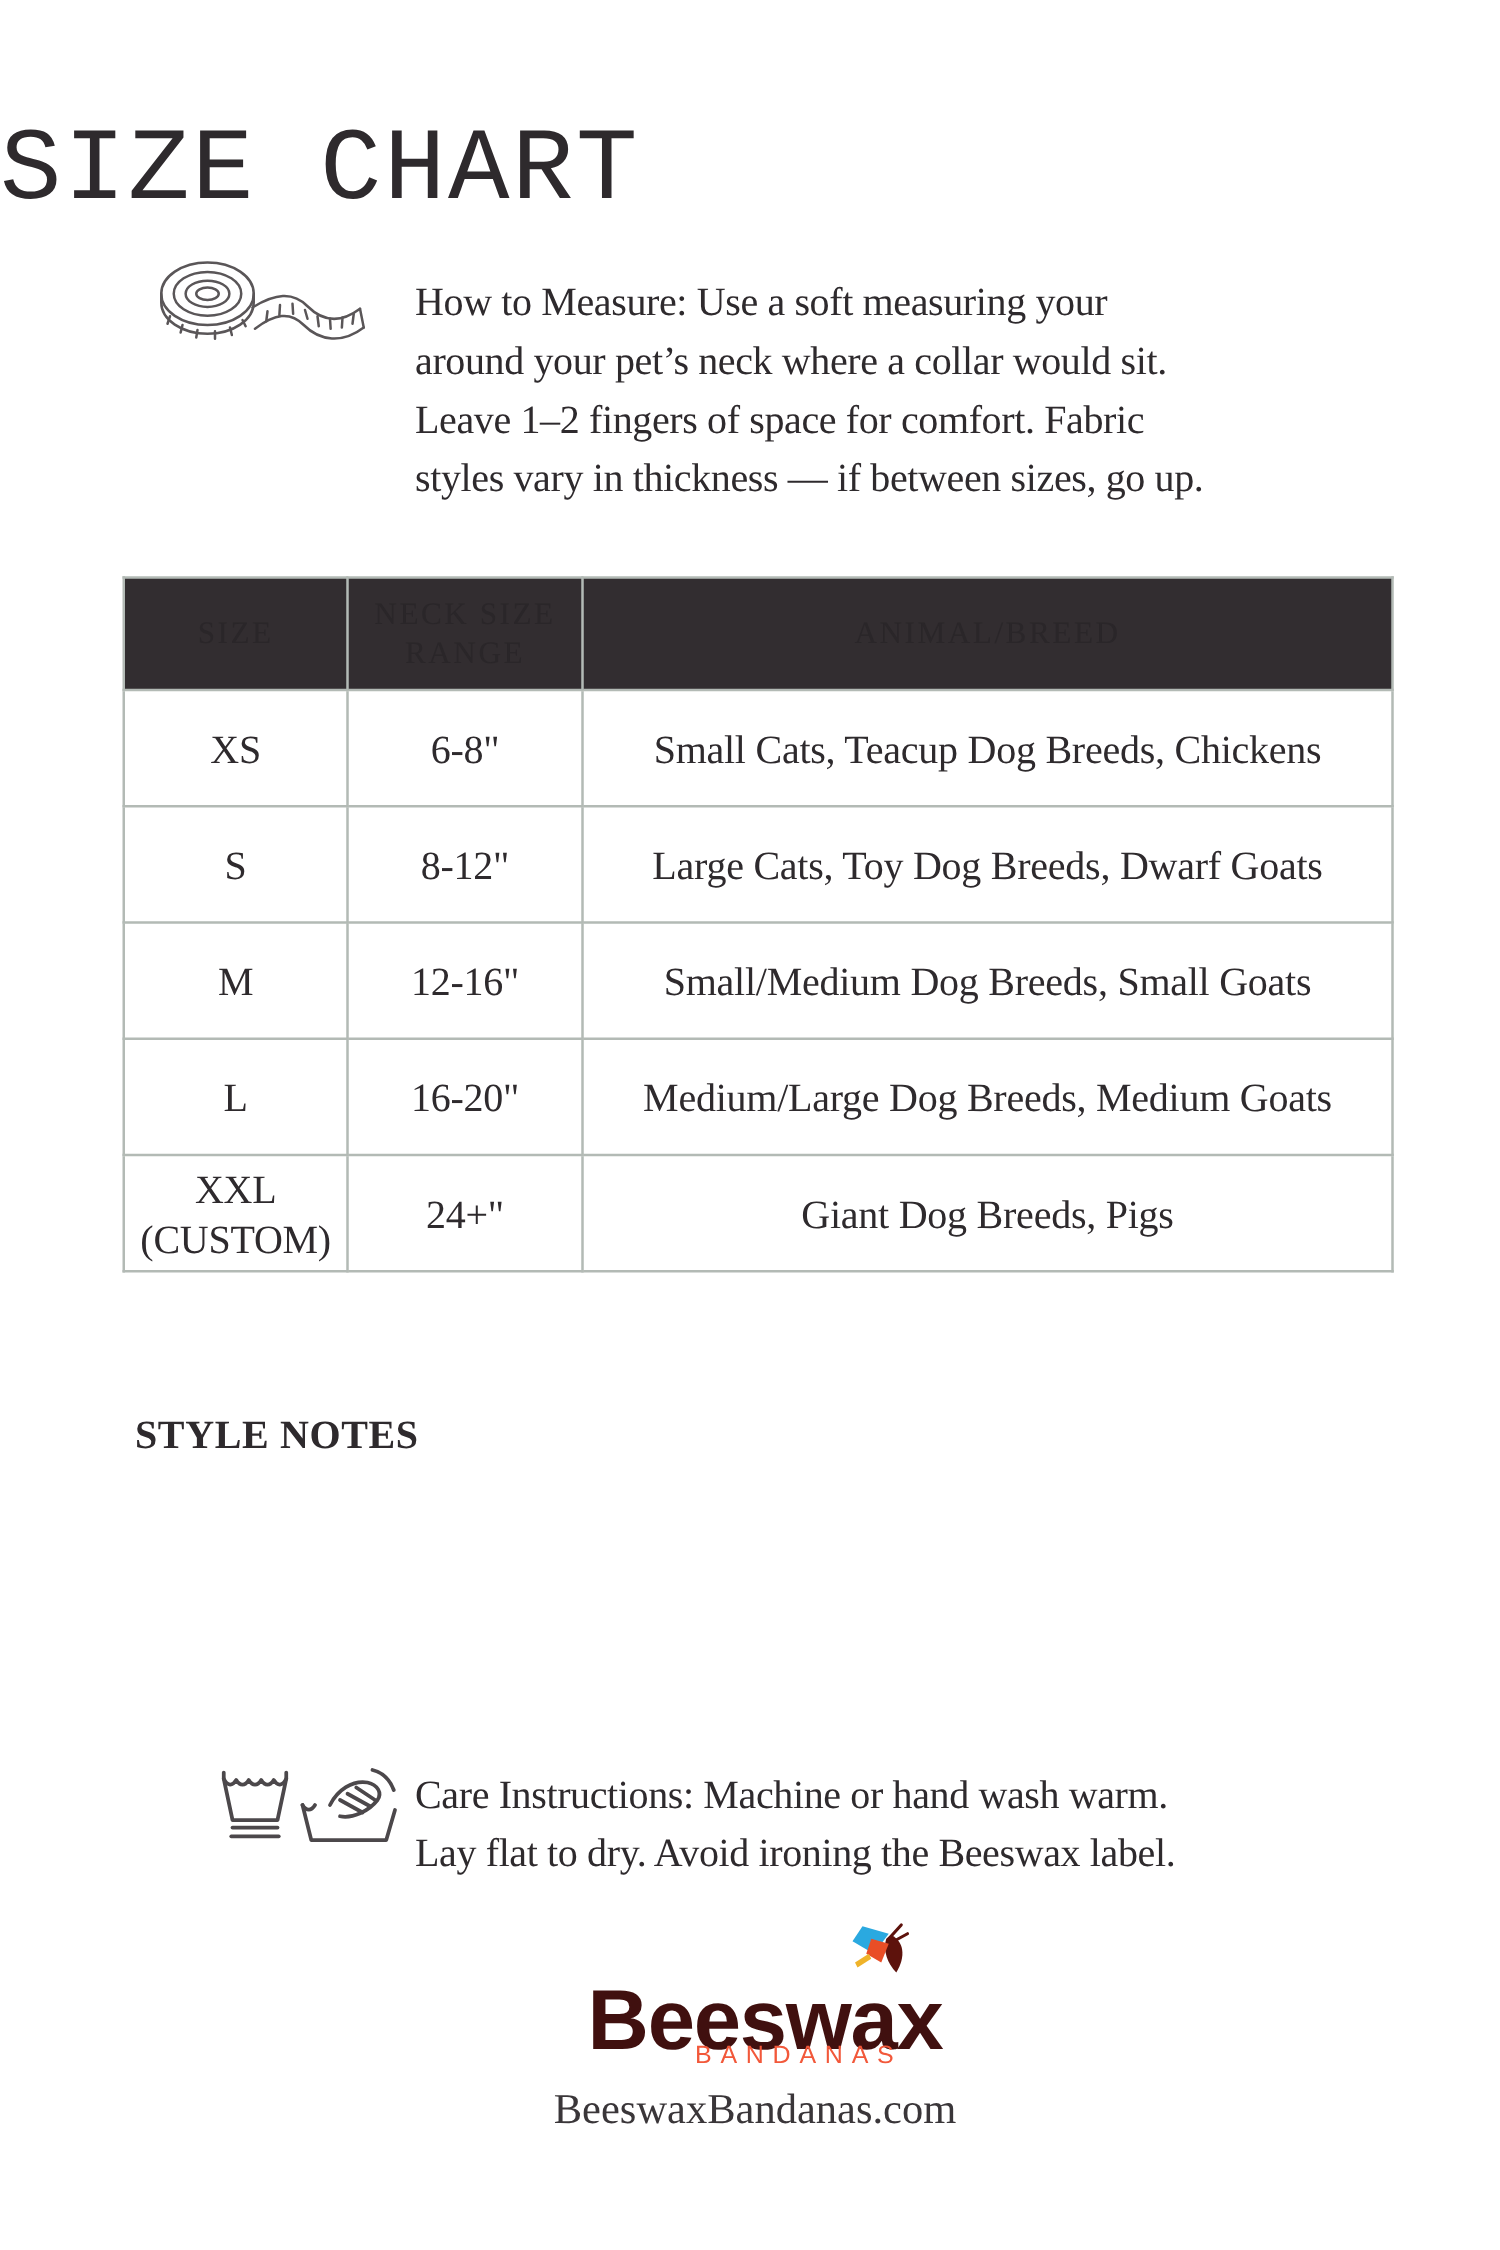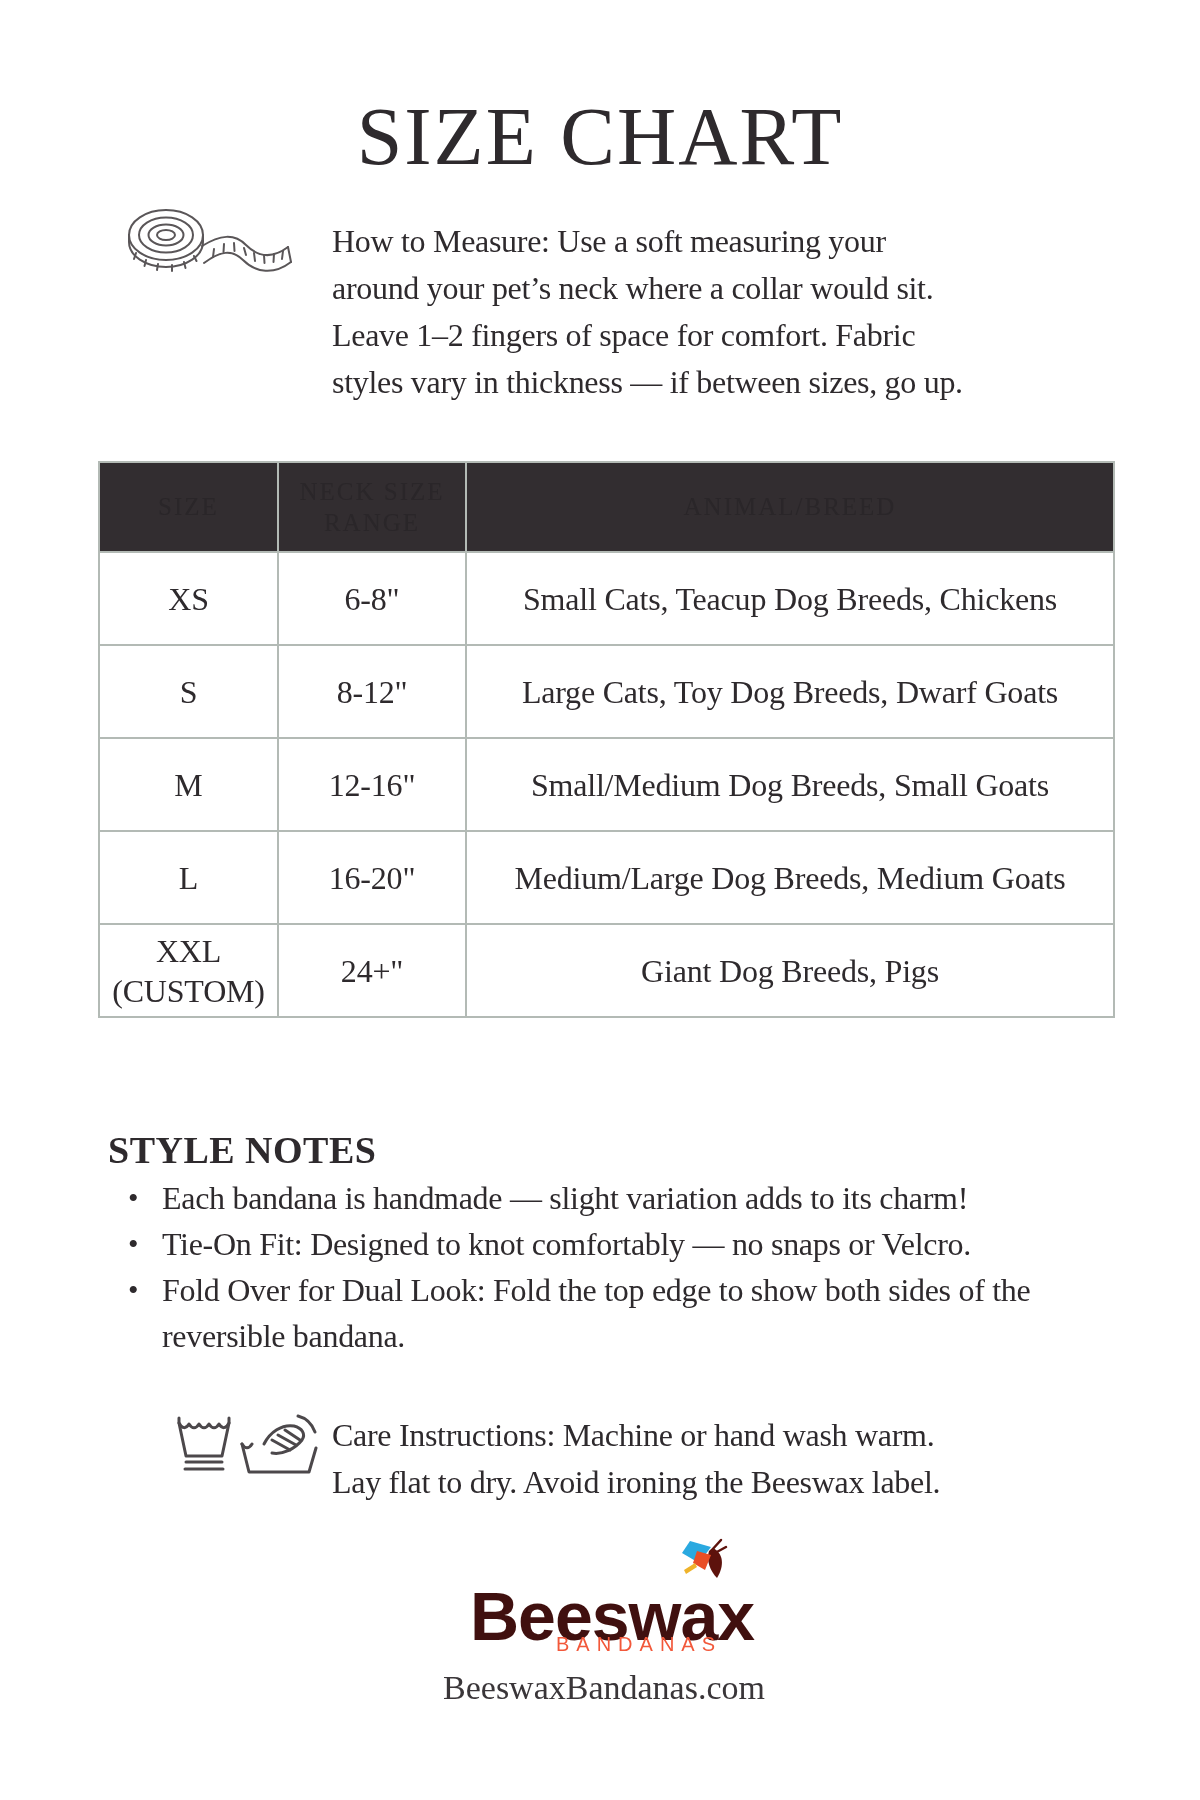--- a/index.html
+++ b/index.html
@@ -1,22 +1,22 @@
 <!DOCTYPE html>
 <html><head>
 <meta charset="utf-8">
 <style>
   html,body{margin:0;padding:0;background:#ffffff;}
   .page{
     position:relative;width:1200px;height:1800px;background:#fff;overflow:hidden;
     font-family:"Liberation Serif","DejaVu Serif",serif;color:var(--text,#2e2a2d);
   }
   .title{
-    position:absolute;top:96px;left:0;width:1200px;text-align:center;
-    font-size:82px;line-height:1;letter-spacing:2px;font-weight:400;
+    position:absolute;top:96px;left:0;width:1200px;text-align:left;
+    font-size:82px;line-height:1;letter-spacing:2px;font-weight:400;font-family:Liberation Mono, monospace;
   }
   .measure-icon{position:absolute;left:122px;top:203px;}
   .howto{position:absolute;left:332px;top:218px;}
   .howto .line{font-size:32px;line-height:47px;letter-spacing:-0.3px;white-space:nowrap;}
 
   table.size-table{
     position:absolute;left:98px;top:437px;width:1015px;
     border-collapse:collapse;table-layout:fixed;margin-top:24px;
   }
   table.size-table td{
@@ -25,21 +25,21 @@
   }
   table.size-table thead td{
     background:var(--header-bg,#322d30);
     color:var(--header-text,#2a2629);
     font-size:25px;letter-spacing:2px;height:88px;
   }
   table.size-table tbody td{height:91px;color:var(--text,#2e2a2d);}
 
   .notes-heading{
     position:absolute;left:108px;top:1131px;
-    font-size:38px;font-weight:700;line-height:1;letter-spacing:0.5px;
+    font-size:32px;font-weight:700;line-height:1;letter-spacing:0.5px;
   }
   ul.notes{
     position:absolute;left:120px;top:1175px;width:985px;
     margin:0;padding:0;list-style:none;
   }
   ul.notes li{
     position:relative;padding-left:42px;font-size:32px;line-height:46px;letter-spacing:-0.3px;
   }
   ul.notes li::before{
     content:"\2022";position:absolute;left:8px;top:0;font-size:30px;
@@ -135,25 +135,20 @@
       </tr>
       <tr>
         <td>XXL (CUSTOM)</td>
         <td>24+"</td>
         <td>Giant Dog Breeds, Pigs</td>
       </tr>
     </tbody>
   </table>
 
   <div class="notes-heading">STYLE NOTES</div>
-  <ul class="notes">
-    <li>Each bandana is handmade — slight variation adds to its charm!</li>
-    <li>Tie-On Fit: Designed to knot comfortably — no snaps or Velcro.</li>
-    <li>Fold Over for Dual Look: Fold the top edge to show both sides of the reversible bandana.</li>
-  </ul>
 
   <span class="care-icon-1">
     <svg width="56" height="58" viewBox="0 0 56 58">
       <path class="ln" d="M3,2 L3,7 C6,13 10,13 13,8 C16,13 20,13 23,8 C26,13 30,13 33,8 C36,13 40,13 43,8 C46,13 50,13 53,7 L53,2"></path>
       <path class="ln" d="M3,7 L10,40 L46,40 L53,7"></path>
       <path class="ln" d="M10,46 L46,46"></path>
       <path class="ln" d="M9,53 L47,53"></path>
     </svg>
   </span>
   <span class="care-icon-2">

